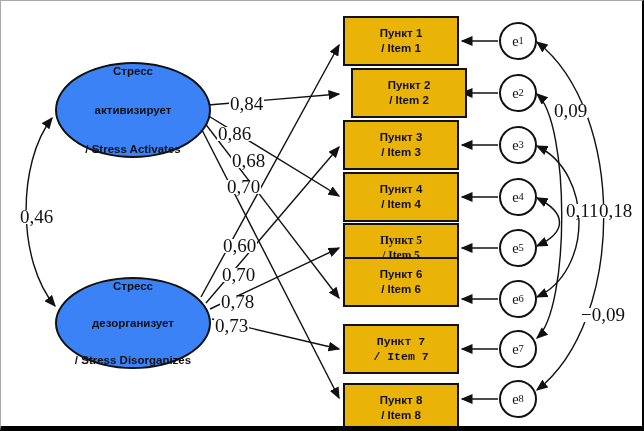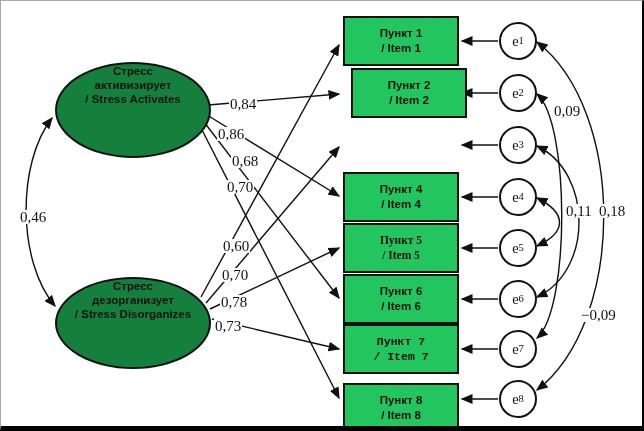--- a/index.html
+++ b/index.html
@@ -13,42 +13,42 @@
     border-right:2px solid #000;
     border-bottom:5px solid #000;
     box-sizing:border-box;
     overflow:hidden;
   }
   .svglayer{position:absolute;left:0;top:0;width:644px;height:431px;}
   .latent{
     position:absolute;
     border:2px solid #111;
     border-radius:50%;
-    background:#15803d;
-    display:flex;flex-direction:column;align-items:center;justify-content:flex-start;
+    background:#3b82f6;
+    display:flex;flex-direction:column;align-items:center;justify-content:space-between;
     text-align:center;
     font-weight:bold;font-size:11.5px;line-height:14px;color:#111;
   }
   .item-box{
     position:absolute;left:342px;width:116px;height:50px;
-    border:2px solid #111;background:#22c55e;box-sizing:border-box;
+    border:2px solid #111;background:#eab308;box-sizing:border-box;
     display:flex;flex-direction:column;align-items:center;justify-content:center;
     font-weight:bold;font-size:11.5px;line-height:15px;color:#111;text-align:center;
   }
   .err-circle{
     position:absolute;left:498px;width:38px;height:38px;
     border:2px solid #111;border-radius:50%;background:#fff;box-sizing:border-box;
     display:flex;align-items:center;justify-content:center;
     font-family:"Liberation Serif",serif;font-size:14.5px;color:#111;
   }
   .err-circle sub{font-size:10.5px;line-height:0;}
   .coef{
     position:absolute;
     font-family:"Liberation Serif",serif;
-    font-size:15px;color:#111;
+    font-size:19px;color:#111;
     background:#fff;padding:0 1px;line-height:14px;
     white-space:nowrap;
   }
 </style>
 </head>
 <body>
 
 <div class="figure">
 
   <svg class="svglayer" viewBox="0 0 644 431" xmlns="http://www.w3.org/2000/svg">
@@ -98,29 +98,33 @@
   </div>
 
   <div class="item-box" style="top:15px;">
     <span>Пункт 1</span>
     <span>/ Item 1</span>
   </div>
   <div class="item-box" style="top:67px;margin-left:8px;">
     <span>Пункт 2</span>
     <span>/ Item 2</span>
   </div>
+  <div class="item-box" style="top:119px;">
+    <span>Пункт 3</span>
+    <span>/ Item 3</span>
+  </div>
   <div class="item-box" style="top:171px;">
     <span>Пункт 4</span>
     <span>/ Item 4</span>
   </div>
   <div class="item-box" style="top:222px;font-family:Liberation Serif, serif;">
     <span>Пункт 5</span>
     <span>/ Item 5</span>
   </div>
-  <div class="item-box" style="top:273px;">
+  <div class="item-box" style="top:256px;">
     <span>Пункт 6</span>
     <span>/ Item 6</span>
   </div>
   <div class="item-box" style="top:323px;font-family:Liberation Mono, monospace;">
     <span>Пункт 7</span>
     <span>/ Item 7</span>
   </div>
   <div class="item-box" style="top:382px;">
     <span>Пункт 8</span>
     <span>/ Item 8</span>

